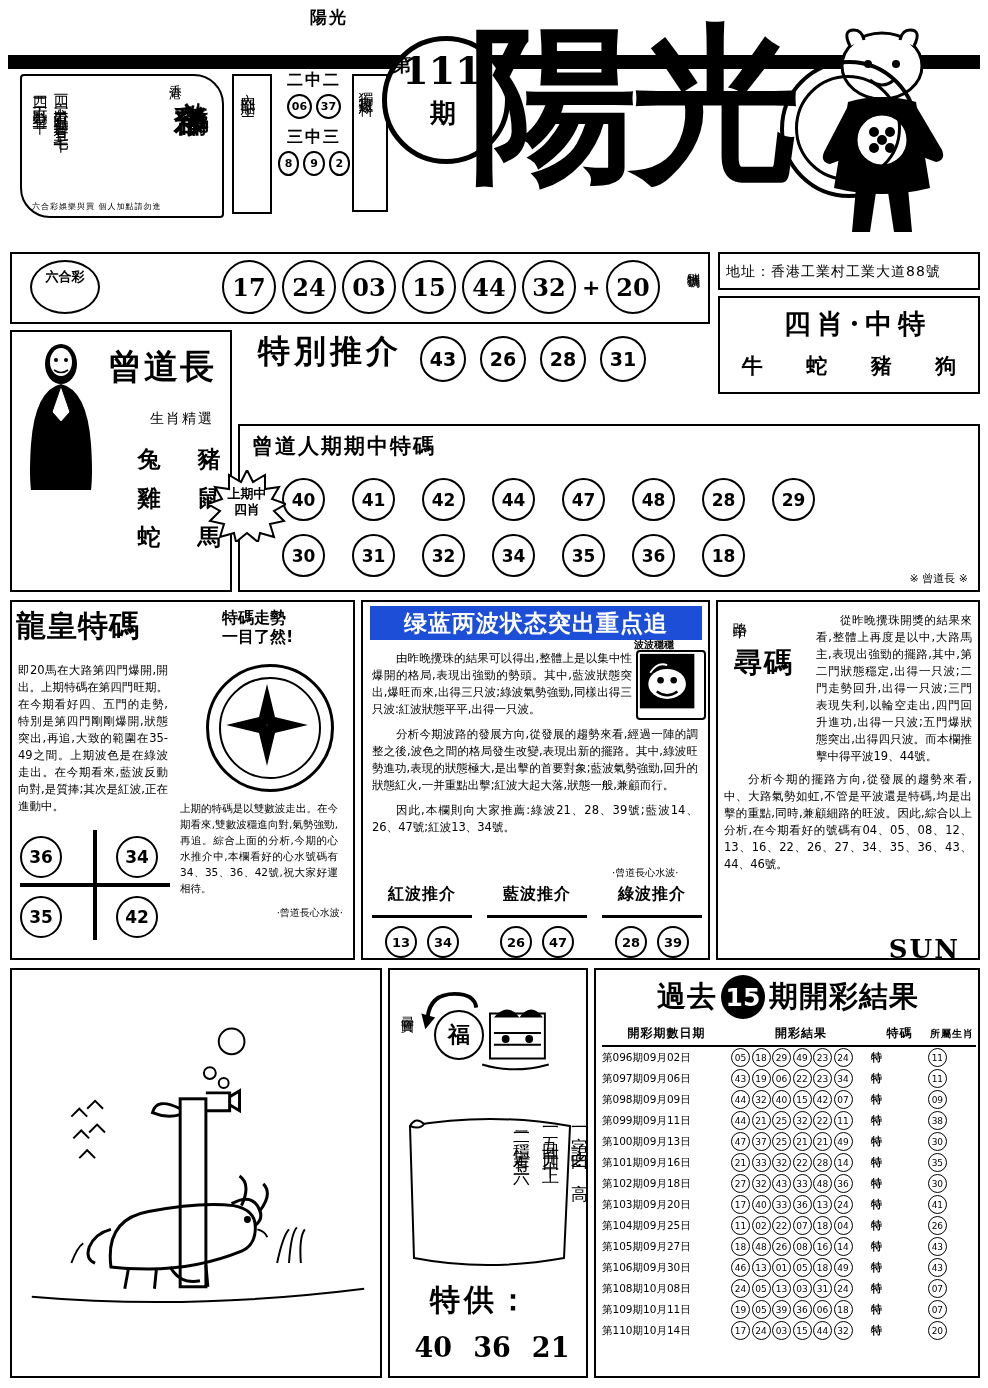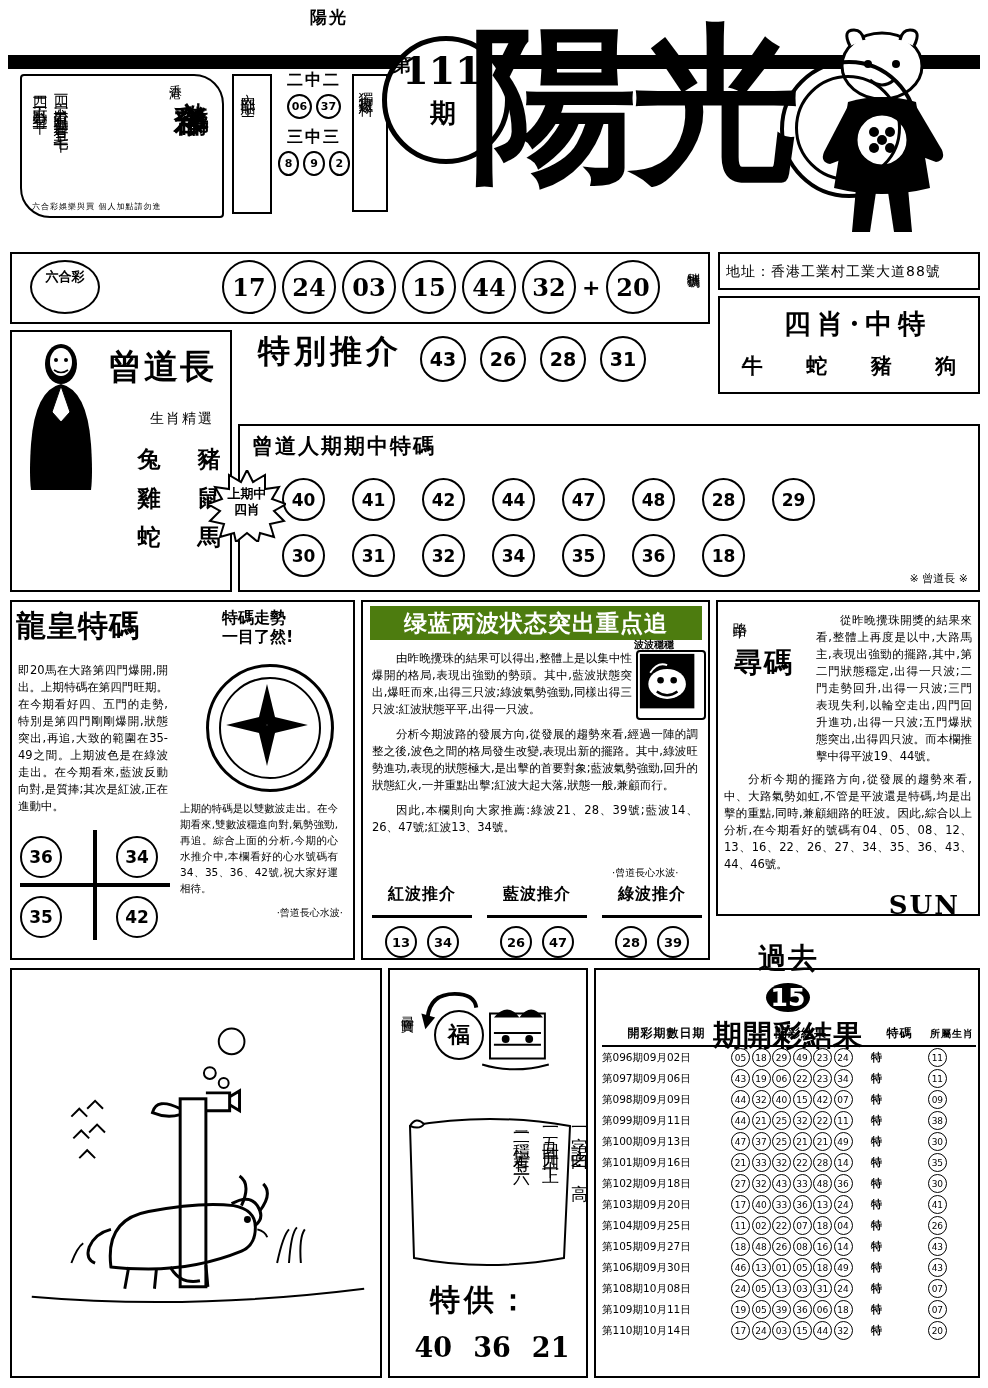--- a/index.html
+++ b/index.html
@@ -92,52 +92,52 @@
   #compass{position:absolute;left:206px;top:664px;width:122px;height:122px;border:3px solid #000;border-radius:50%;}
   #compass .in{position:absolute;left:10px;top:10px;right:10px;bottom:10px;border:2px solid #000;border-radius:50%;}
   #dragon-text2{position:absolute;left:180px;top:800px;width:158px;font-size:10.5px;line-height:16px;text-align:justify;}
   #dragon-sign{position:absolute;right:10px;bottom:38px;font-size:10px;}
   #crossballs{position:absolute;left:20px;top:830px;width:150px;height:110px;}
   #crossballs .ball{position:absolute;width:38px;height:38px;font-size:17px;}
   #crossballs .vline{position:absolute;left:73px;top:0;width:4px;height:110px;background:#000;}
   #crossballs .hline{position:absolute;left:0;top:53px;width:150px;height:4px;background:#000;}
 
   #bluebox{left:361px;top:600px;width:349px;height:360px;}
-  #bluetitle{position:absolute;left:370px;top:606px;width:332px;height:34px;background:#4d7c0f;color:#fff;font-size:23px;font-weight:bold;letter-spacing:1px;line-height:34px;text-align:center;}
+  #bluetitle{position:absolute;left:370px;top:606px;width:332px;height:34px;background:#1d4ed8;color:#fff;font-size:23px;font-weight:bold;letter-spacing:1px;line-height:34px;text-align:center;}
   #bluetext{position:absolute;left:372px;top:650px;width:260px;font-size:11.5px;line-height:17px;text-align:justify;}
   #bluestamp{position:absolute;left:636px;top:650px;width:66px;height:66px;border:2px solid #000;border-radius:4px;}
   #bluewaves{position:absolute;left:372px;top:884px;width:330px;display:flex;justify-content:space-between;}
   #bluewaves .w{width:100px;}
   #bluewaves .wt{font-size:16px;font-weight:bold;border-bottom:3px solid #000;padding-bottom:10px;text-align:center;letter-spacing:1px;}
   #bluewaves .wb{display:flex;gap:10px;justify-content:center;margin-top:8px;}
   #bluewaves .ball{width:28px;height:28px;font-size:13px;}
   #bluesign{position:absolute;left:612px;top:866px;font-size:10px;}
 
-  #lubox{left:716px;top:600px;width:264px;height:316px;}
+  #lubox{left:716px;top:600px;width:264px;height:360px;}
   #lutitle{position:absolute;left:728px;top:608px;width:80px;height:70px;}
   #lutitle .a{position:absolute;left:2px;top:2px;writing-mode:vertical-rl;text-orientation:upright;font-size:15px;letter-spacing:2px;}
   #lutitle .b{position:absolute;left:6px;top:36px;font-size:28px;font-weight:bold;letter-spacing:2px;font-family:"DejaVu Serif",serif;}
   #lutext{position:absolute;left:724px;top:612px;width:248px;font-size:11.5px;line-height:17px;text-align:justify;text-indent:0;}
   #lutext p{margin:0 0 6px 0;}
   #lutext p.ind{text-indent:24px;}
   #lutext p.first{padding-left:92px;text-indent:24px;}
   #sunword{position:absolute;right:18px;bottom:-6px;font-size:26px;font-weight:bold;font-family:"DejaVu Serif",serif;letter-spacing:2px;}
 
   
   #pic{left:10px;top:968px;width:372px;height:410px;}
   #charm{left:388px;top:968px;width:200px;height:410px;}
   #charm .hdr{position:absolute;left:8px;top:36px;font-size:13px;writing-mode:vertical-rl;text-orientation:upright;letter-spacing:2px;}
   #charm .fu{position:absolute;left:44px;top:40px;width:46px;height:46px;border:2px solid #000;border-radius:50%;display:flex;align-items:center;justify-content:center;font-size:22px;font-weight:bold;}
   #charm .scrolltxt{position:absolute;left:14px;top:148px;width:176px;height:150px;display:flex;flex-direction:row-reverse;gap:6px;justify-content:flex-start;padding-left:12px;}
   #charm .scrolltxt span{writing-mode:vertical-rl;text-orientation:upright;font-size:17px;letter-spacing:6px;font-family:"DejaVu Serif",serif;}
   #charm .tg{position:absolute;left:40px;top:310px;font-size:30px;font-weight:bold;letter-spacing:4px;font-family:"DejaVu Serif",serif;}
   #charm .nums{position:absolute;left:14px;top:362px;width:176px;display:flex;justify-content:space-around;font-size:27px;font-weight:bold;font-family:"DejaVu Serif",serif;}
 
   #hist{left:594px;top:968px;width:386px;height:410px;}
-  #hist .hdr{position:absolute;left:4px;top:6px;width:376px;height:42px;display:flex;align-items:center;justify-content:center;gap:4px;flex-direction:column;}
+  #hist .hdr{position:absolute;left:4px;top:6px;width:376px;height:42px;display:flex;align-items:center;justify-content:center;gap:4px;}
   #hist .hdr .t1,#hist .hdr .t2{font-size:29px;font-weight:bold;letter-spacing:1px;font-family:"DejaVu Serif",serif;}
   #hist .hdr .n{width:44px;height:44px;border-radius:50%;background:#000;color:#fff;display:flex;align-items:center;justify-content:center;font-size:25px;font-weight:bold;}
   #hist table{position:absolute;left:6px;top:52px;width:374px;border-collapse:collapse;font-size:10.5px;}
   #hist th{font-size:12px;font-weight:bold;padding:3px 0;border-bottom:2px solid #000;letter-spacing:1px;}
   #hist td{padding:1px 0;white-space:nowrap;}
   #hist td.date{font-size:10.5px;padding-right:8px;}
   #hist .mb{display:inline-flex;align-items:center;justify-content:center;width:17px;height:17px;border:1px solid #000;border-radius:50%;font-size:9px;margin-right:1.5px;}
   #hist .tk{font-size:11px;font-weight:bold;}
   #hist .zd{display:inline-flex;align-items:center;justify-content:center;width:17px;height:17px;border:1px solid #000;border-radius:50%;font-size:9px;}
 </style>

